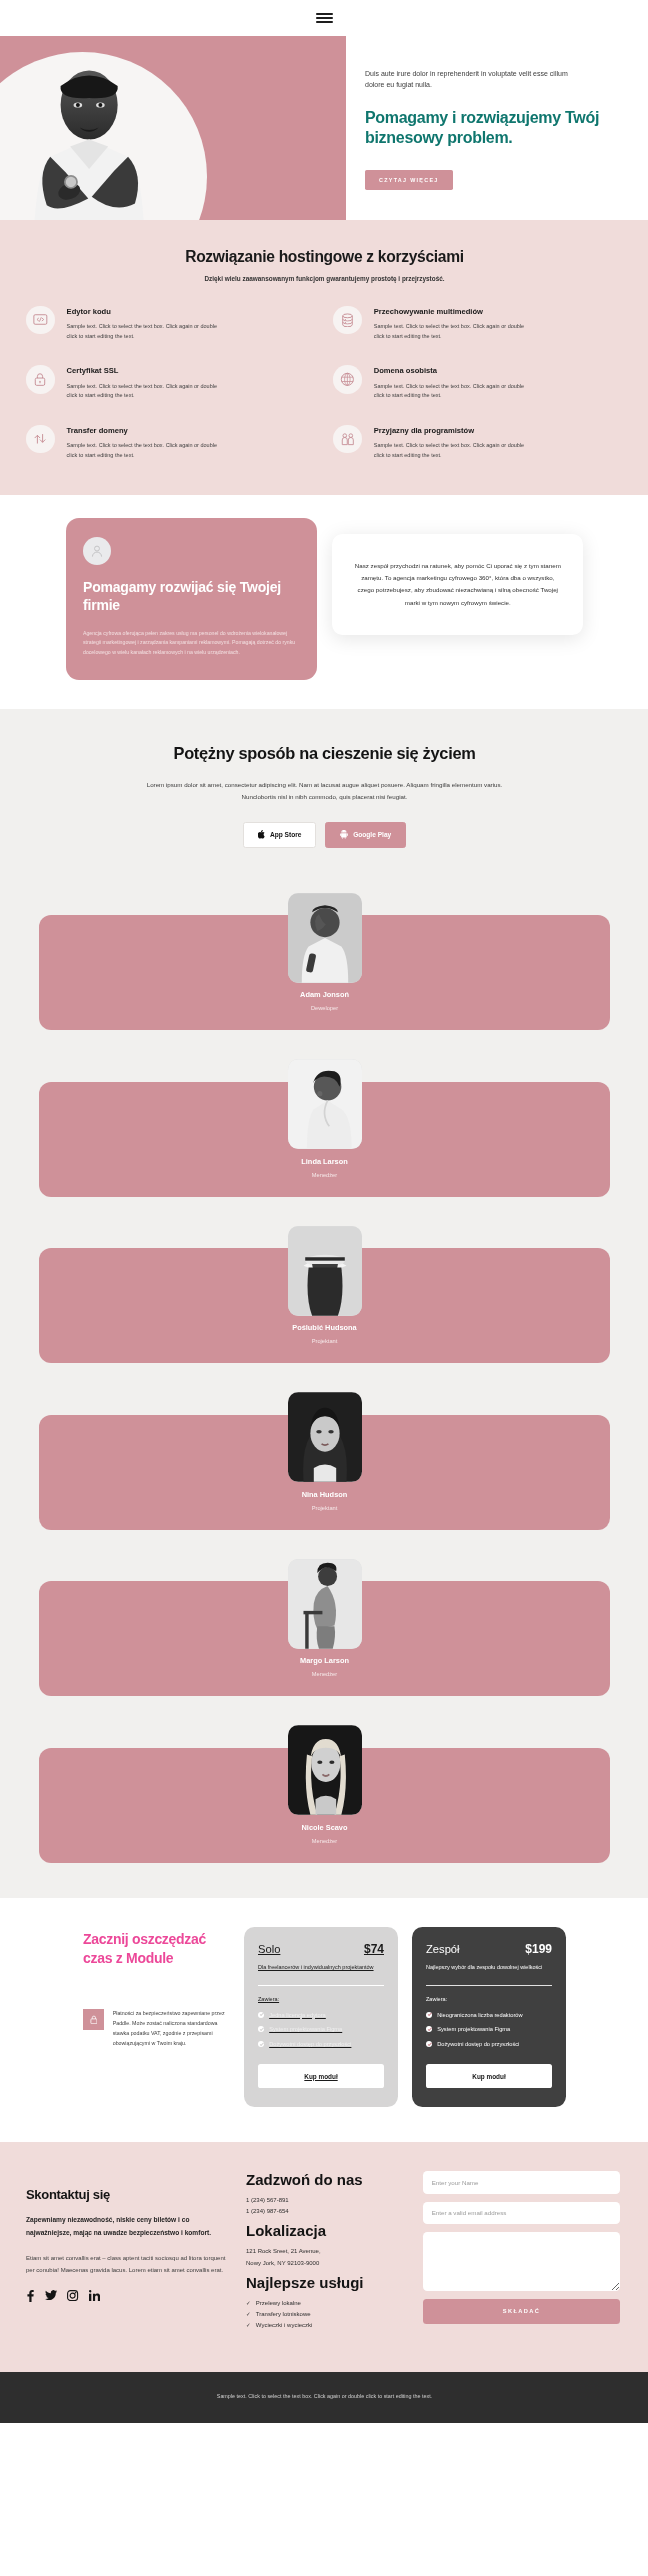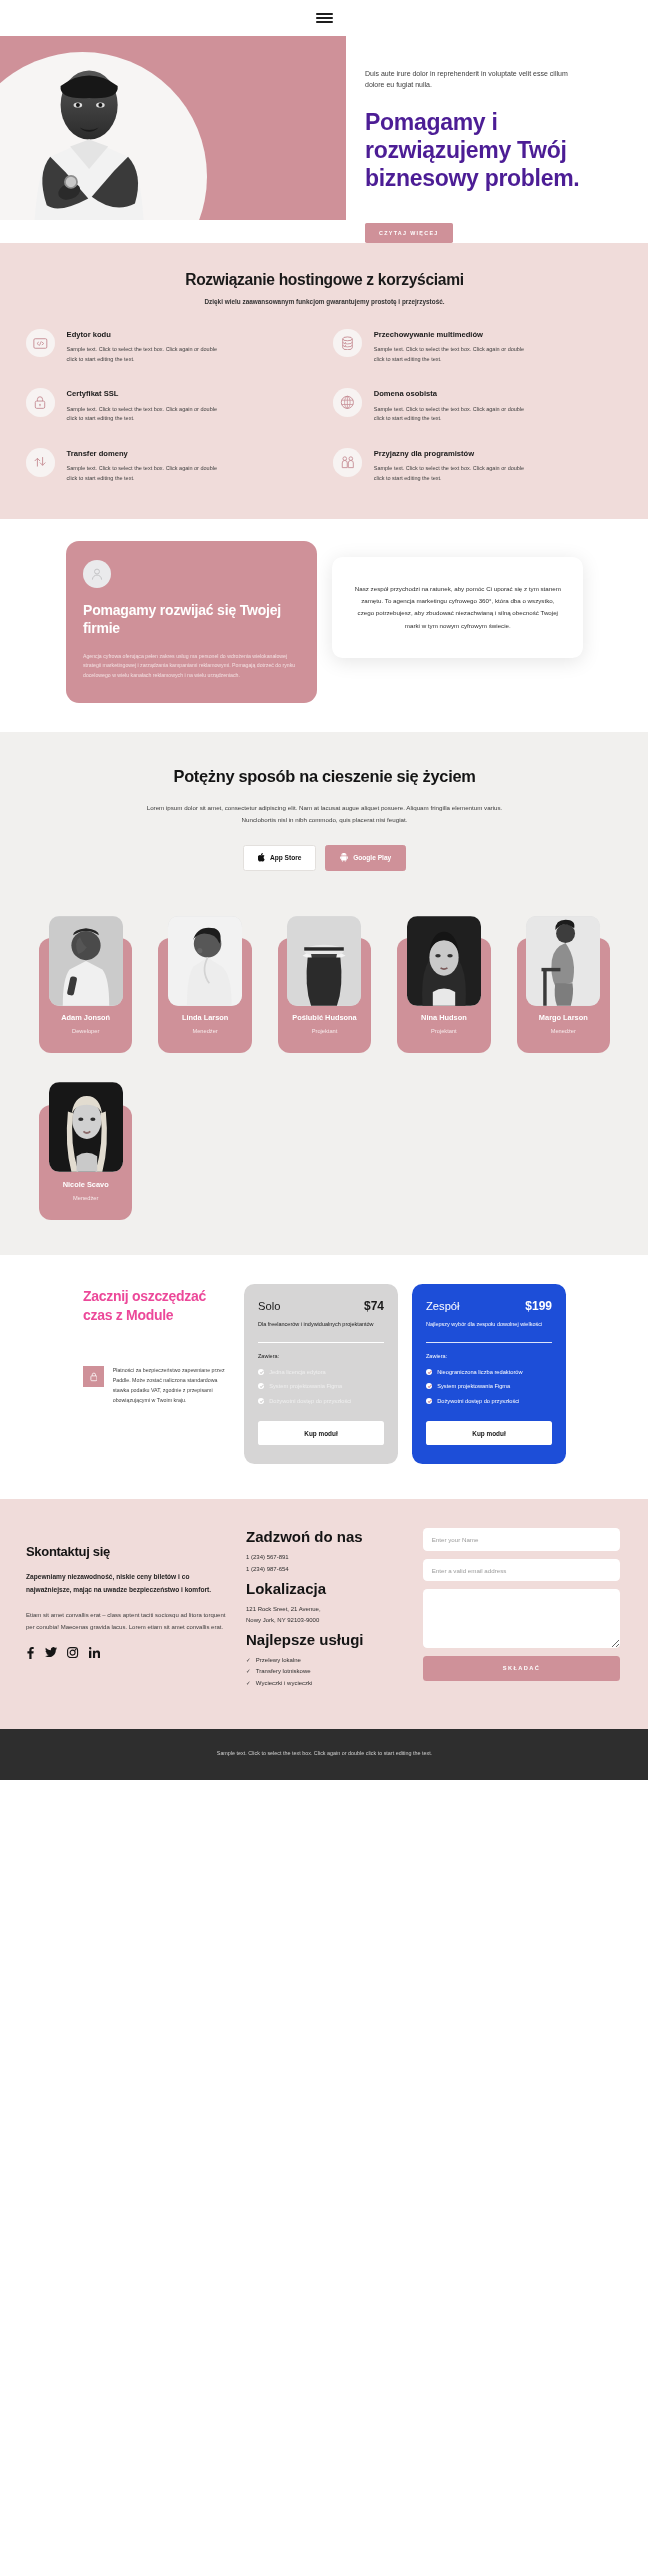--- a/index.html
+++ b/index.html
@@ -39,22 +39,22 @@
   }
   .hero-photo svg { display:block; }
   .hero-right {
     width: 303px; padding: 33px 38px 0 19px; background: #ffffff;
   }
   .hero-sub {
     font-size: 7px; line-height: 1.55; color: #3c3c3c; margin-bottom: 17.3px;
     max-width: 208px;
   }
   .hero-title {
-    font-size: 23px; font-weight: 700; line-height: 1.22; letter-spacing: -0.3px;
-    color: #4c1d95; margin-bottom: 30px;
+    font-size: 16px; font-weight: 700; line-height: 1.22; letter-spacing: -0.3px;
+    color: #0f766e; margin-bottom: 22px;
   }
   .btn-pill {
     display: inline-block; background: #cf9199; color: #ffffff;
     font-size: 5.4px; letter-spacing: 1.3px; font-weight: 600;
     padding: 7px 14px; border: none; border-radius: 1.7px; cursor: pointer;
     text-transform: uppercase;
   }
 
   
   .features { background: #f0dcda; padding: 28px 0 35px; }
@@ -114,21 +114,21 @@
     display: inline-flex; align-items: center; gap: 5.2px;
     font-size: 6.6px; font-weight: 700; padding: 7px 14px; border-radius: 2.6px;
     cursor: pointer;
   }
   .store-btn.light { background: #ffffff; color: #151515; border: 0.9px solid #e3e0dd; }
   .store-btn.pink { background: #cf9199; color: #ffffff; border: 0.9px solid #cf9199; }
 
   
   .team { background: #f1f0ee; padding: 5.2px 0 35px; }
   .team-grid {
-    width: 571px; margin: 0 auto; display: grid; grid-template-columns: repeat(5, 1fr);
+    width: 571px; margin: 0 auto; display: grid; grid-template-columns: repeat(1, 1fr);
     column-gap: 26px; row-gap: 29px;
   }
   .member { position: relative; padding-top: 22.5px; }
   .member-card {
     background: #cf9199; border-radius: 12px; height: 115px;
     display: flex; flex-direction: column; align-items: center; justify-content: flex-end;
     padding-bottom: 19px;
   }
   .member-photo {
     position: absolute; top: 0; left: 50%; transform: translateX(-50%);
@@ -143,22 +143,22 @@
   .pricing { background: #ffffff; padding: 29px 0 35px; display: flex; justify-content: center; gap: 14px; }
   .price-left { width: 147px; padding-top: 3.5px; }
   .price-left h2 { font-size: 14px; font-weight: 700; line-height: 1.32; color: #ec4899; letter-spacing:-0.3px; }
   .note { display: flex; gap: 8.7px; margin-top: 42px; }
   .note-ic {
     flex: 0 0 21px; width: 21px; height: 21px; background: #cf9199;
     display: flex; align-items: center; justify-content: center;
   }
   .note-p { font-size: 5.3px; line-height: 1.85; color: #3e3e3e; }
   .plan { width: 154px; border-radius: 10.4px; padding: 15.6px 14px 19px; position: relative; }
-  .plan.solo { background: #d6d5d5; color: #1a1a1a; }
-  .plan.team-plan { background: #1d4ed8; color: #ffffff; }
+  .plan.solo { background: #d6d5d5; color: #1a1a1a; text-decoration: underline; }
+  .plan.team-plan { background: #404040; color: #ffffff; }
   .plan-top { display: flex; justify-content: space-between; align-items: baseline; }
   .plan-name { font-size: 11.2px; font-weight: 400; }
   .plan-price { font-size: 12px; font-weight: 700; }
   .plan-desc { font-size: 5.5px; line-height: 1.7; margin-top: 7px; max-width: 130px; }
   .plan-rule { height: 0.9px; background: rgba(255,255,255,.85); margin: 12px 0 10.4px; }
   .plan.solo .plan-rule { background: #ffffff; }
   .plan-inc { font-size: 5.5px; margin-bottom: 8.7px; }
   .plan-li { display: flex; gap: 5.2px; font-size: 5.7px; line-height: 1.5; margin-bottom: 6px; align-items:flex-start; }
   .plan.solo .plan-li { color: #efefef; }
   .plan.team-plan .plan-li { color: #ffffff; }

